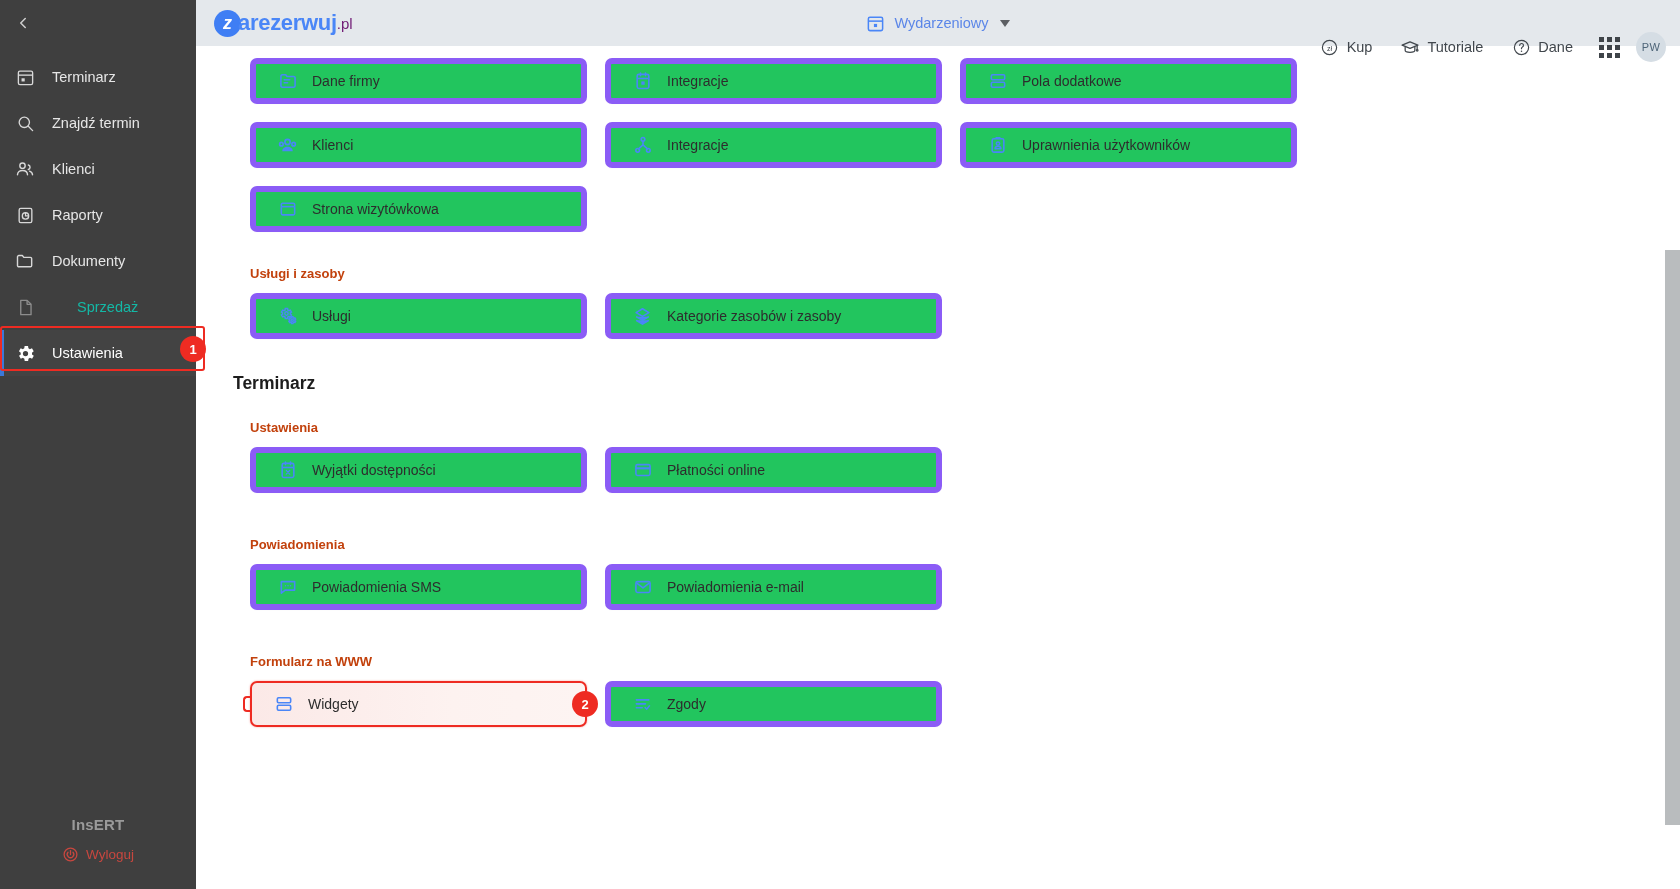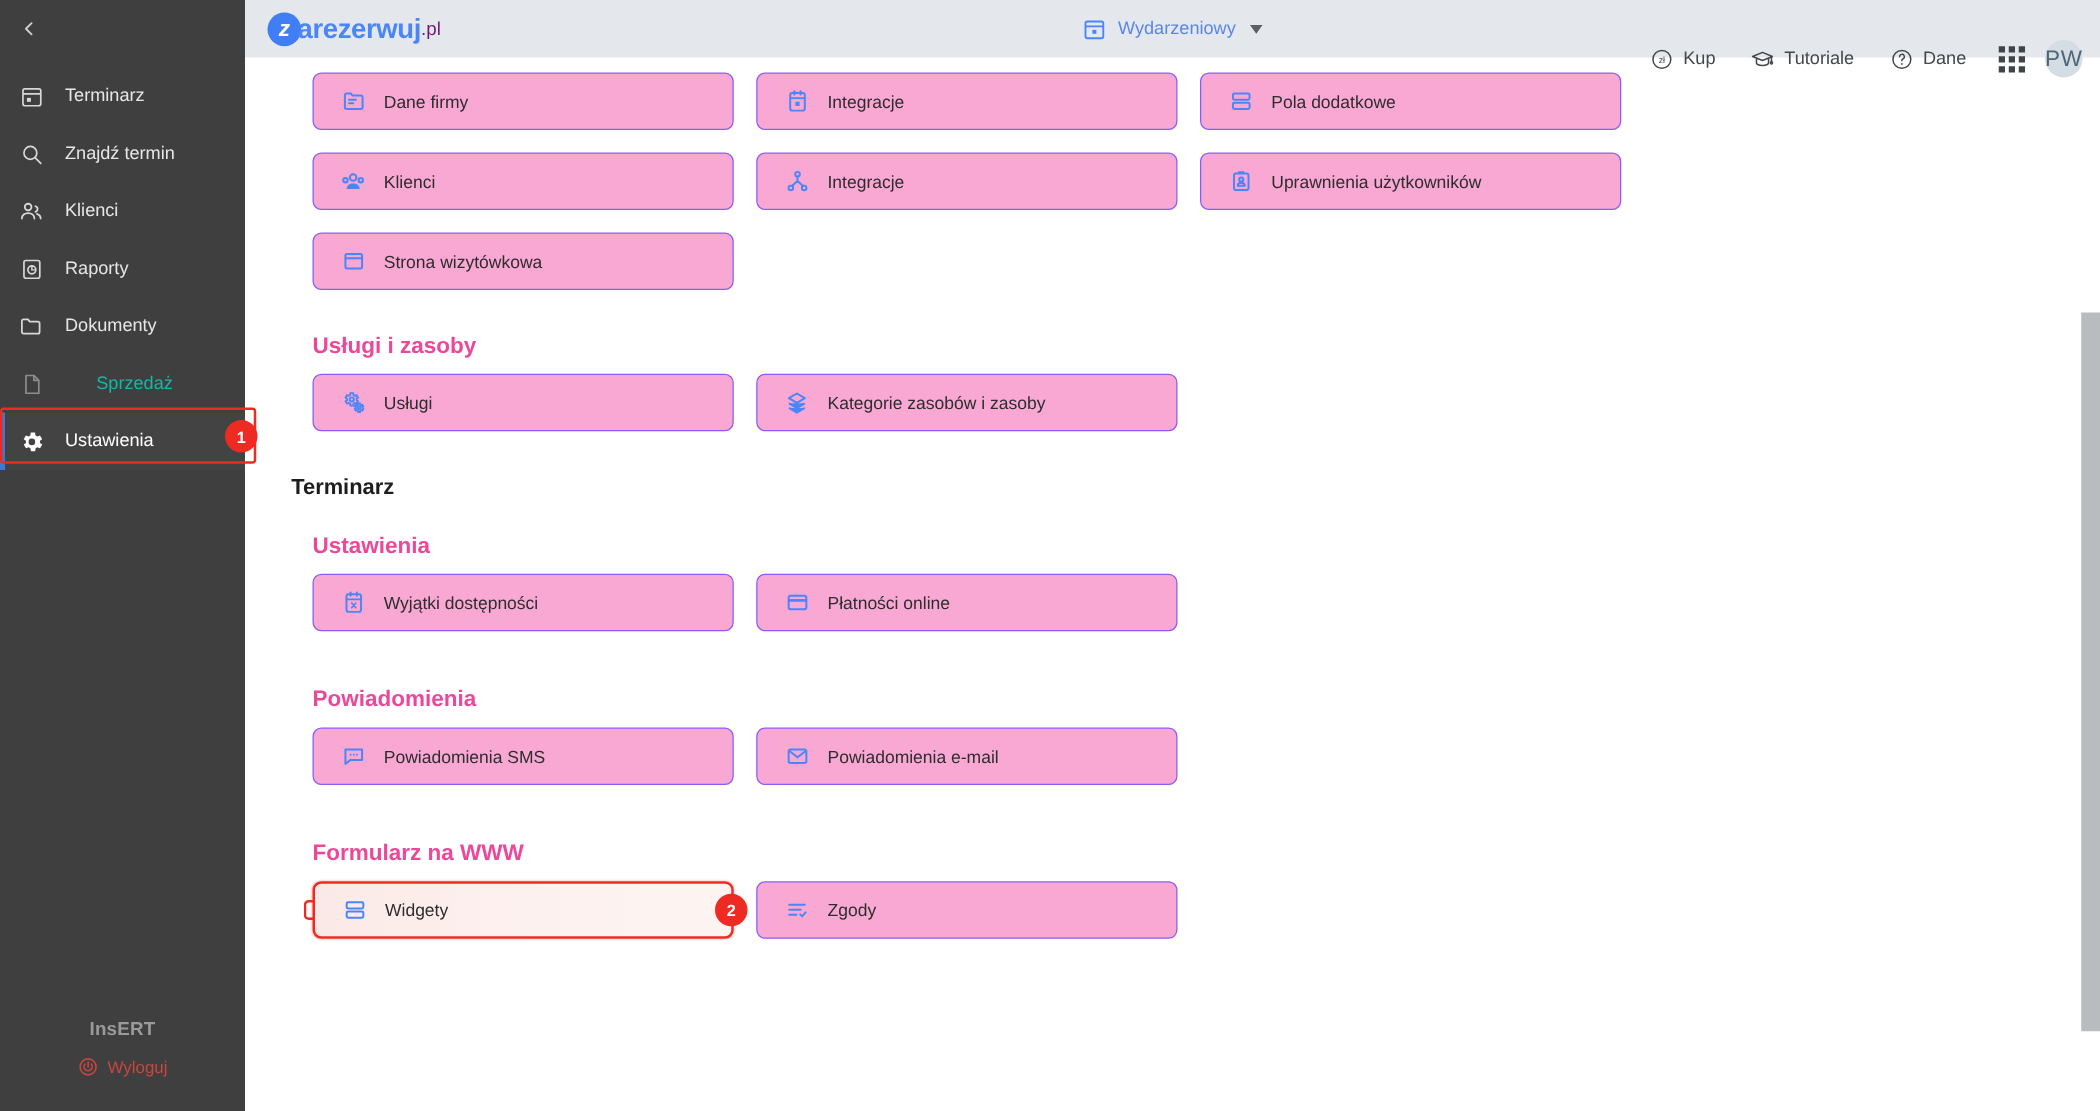--- a/index.html
+++ b/index.html
@@ -105,46 +105,46 @@
   .tb-link .gi { width: 20px; height: 20px; display:flex;align-items:center;justify-content:center; }
   .grid-icon {
     display: grid; grid-template-columns: repeat(3, 5px); grid-gap: 3px;
     margin: 0 16px 0 12px; cursor: pointer;
   }
   .grid-icon i { width: 5px; height: 5px; background: #3f4449; display: block; }
   .avatar {
     width: 30px; height: 30px; border-radius: 50%;
     background: #d5dde4; color: #4e6578;
     display: flex; align-items: center; justify-content: center;
-    font-size: 18px; letter-spacing: .5px; cursor: pointer;
+    font-size: 11px; letter-spacing: .5px; cursor: pointer;
   }
 
   
   .content {
     position: absolute; top: 46px; left: 0; right: 0; bottom: 0;
     background: #fff; overflow: hidden;
     padding: 0 0 0 0;
   }
   .content-inner { padding: 12px 40px 0 54px; }
 
   .section-title {
     font-size: 17.5px; font-weight: bold; color: #1d1d1d;
     margin: 34px 0 0 -17px;
   }
   .sub-title {
-    font-size: 18px; font-weight: bold; color: #ec4899;
+    font-size: 13px; font-weight: bold; color: #c2410c;
     margin: 0 0 12px 0;
   }
   .grid3 {
     display: grid; grid-template-columns: repeat(3, 337px);
     gap: 18px 18px;
   }
   .card {
-    height: 46px; border: 1px solid #8b5cf6; border-radius: 7px;
-    background: #f9a8d4; display: flex; align-items: center;
+    height: 46px; border: 6px solid #8b5cf6; border-radius: 7px;
+    background: #22c55e; display: flex; align-items: center;
     padding-left: 21px; gap: 14px; cursor: pointer;
     font-size: 14px; color: #2d2d2d;
     box-shadow: 0 1px 1px rgba(0,0,0,.012);
   }
   .card .cardico { width: 21px; height: 21px; flex: 0 0 21px;
                    display:flex; align-items:center; justify-content:center; }
   .card .cardico svg { display: block; }
 
   .block { margin-top: 0; }
   .gap-lg { height: 30px; }

